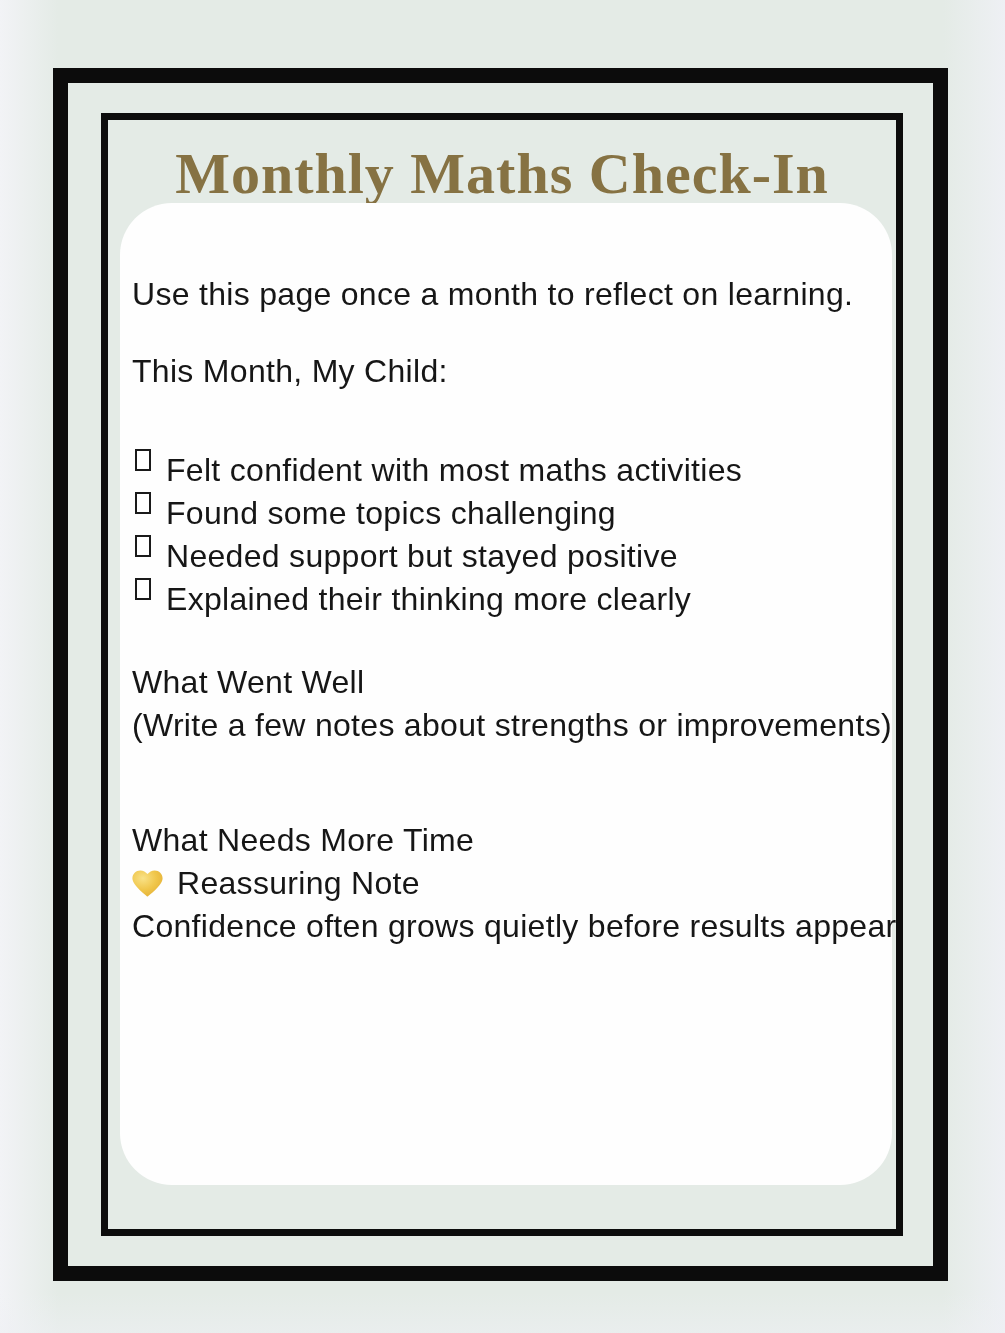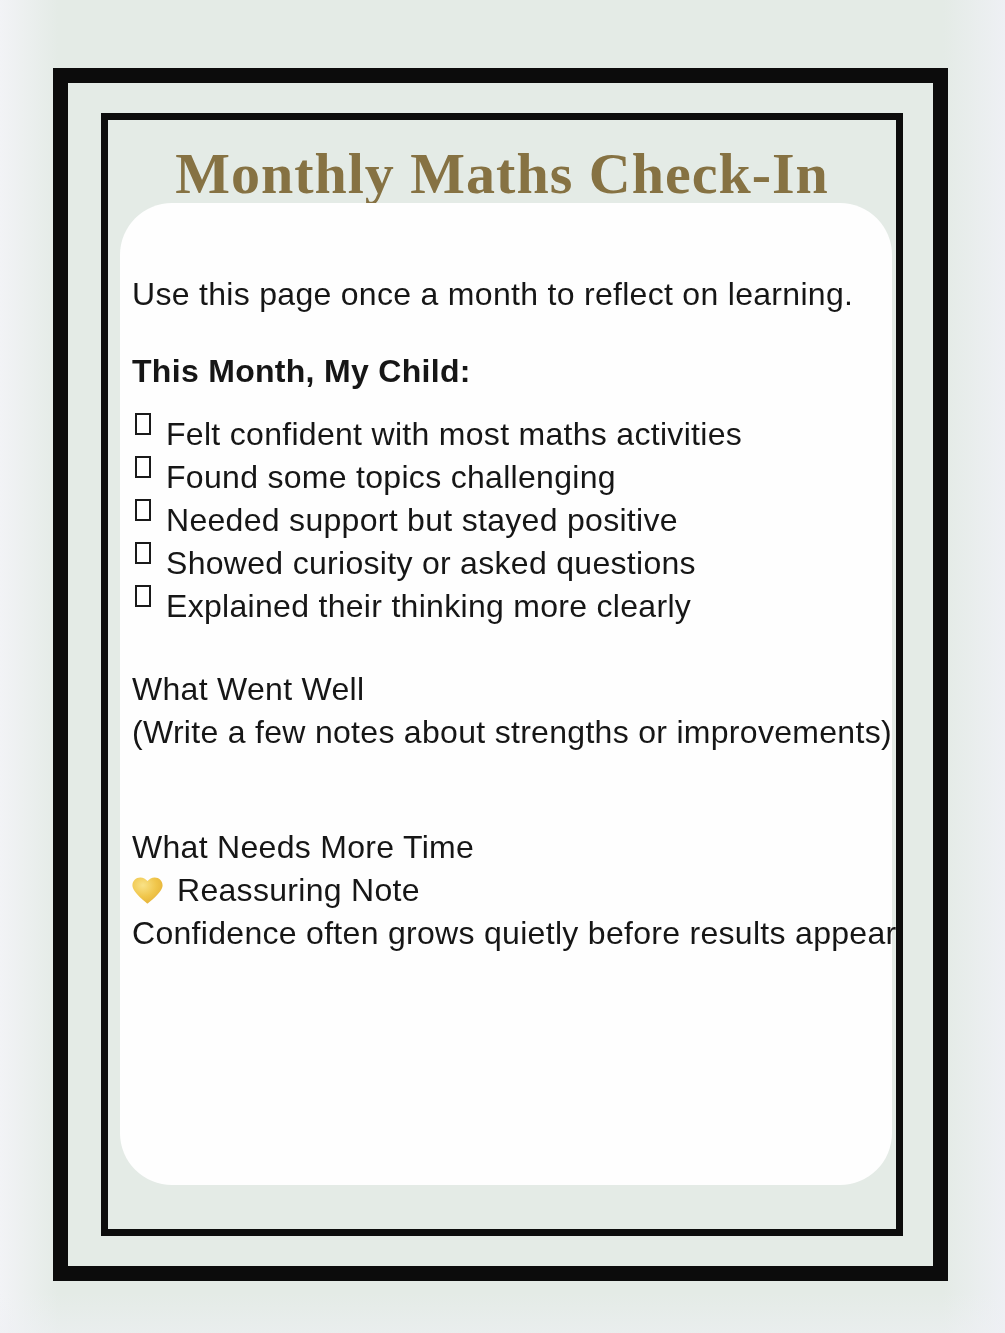--- a/index.html
+++ b/index.html
@@ -42,21 +42,21 @@
     background: #fefefe;
     border-radius: 52px;
     padding: 70px 16px 0 12px;
     color: #161616;
     font-size: 32px;
     line-height: 43px;
     letter-spacing: 0.3px;
   }
   .card p { white-space: nowrap; }
   .intro            { margin-bottom: 34px; }
-  .checklist-head   { margin-bottom: 20px; font-weight: bold; }
+  .checklist-head   { margin-bottom: 56px; }
   .checklist        { list-style: none; margin-bottom: 40px; }
   .check-item       { display: flex; align-items: flex-start; height: 43px; white-space: nowrap; }
   .checkbox {
     display: inline-block;
     width: 16px; height: 22px;
     border: 2px solid #1a1a1a;
     margin: 0 15px 0 3px;
     flex: 0 0 auto;
     background: #fff;
     cursor: pointer;
@@ -89,24 +89,20 @@
     <li class="check-item">
       <span class="checkbox"></span>
       <span>Found some topics challenging</span>
     </li>
     <li class="check-item">
       <span class="checkbox"></span>
       <span>Needed support but stayed positive</span>
     </li>
     <li class="check-item">
       <span class="checkbox"></span>
-      <span>Showed curiosity or asked questions</span>
-    </li>
-    <li class="check-item">
-      <span class="checkbox"></span>
       <span>Explained their thinking more clearly</span>
     </li>
   </ul>
 
   <p>What Went Well</p>
   <p class="section-sub">(Write a few notes about strengths or improvements)</p>
 
   <p>What Needs More Time</p>
 
   <div class="note-head">

